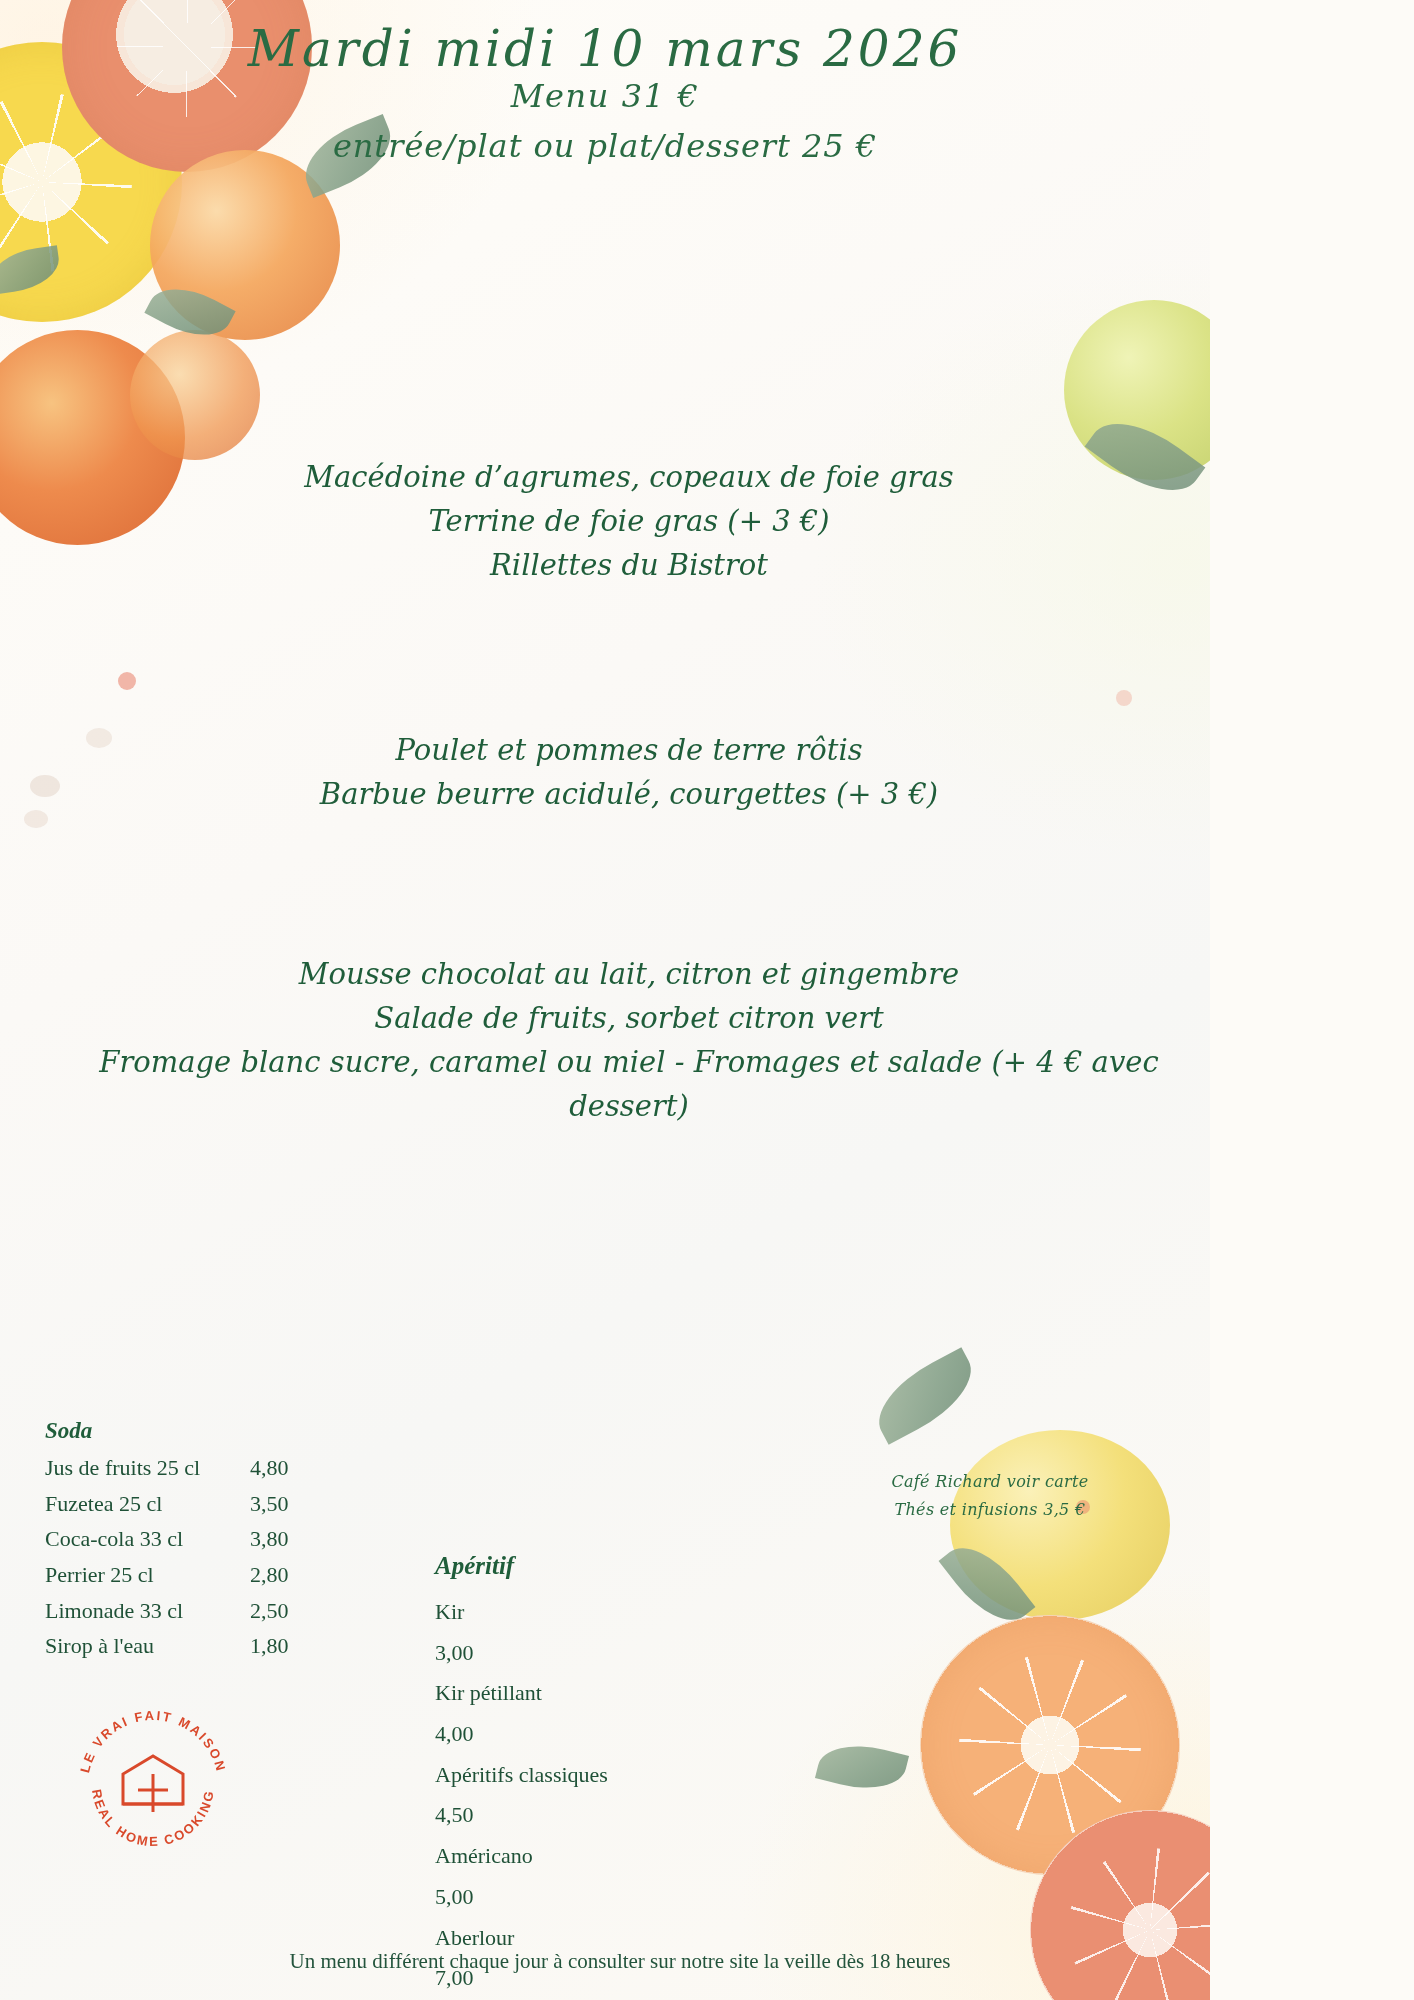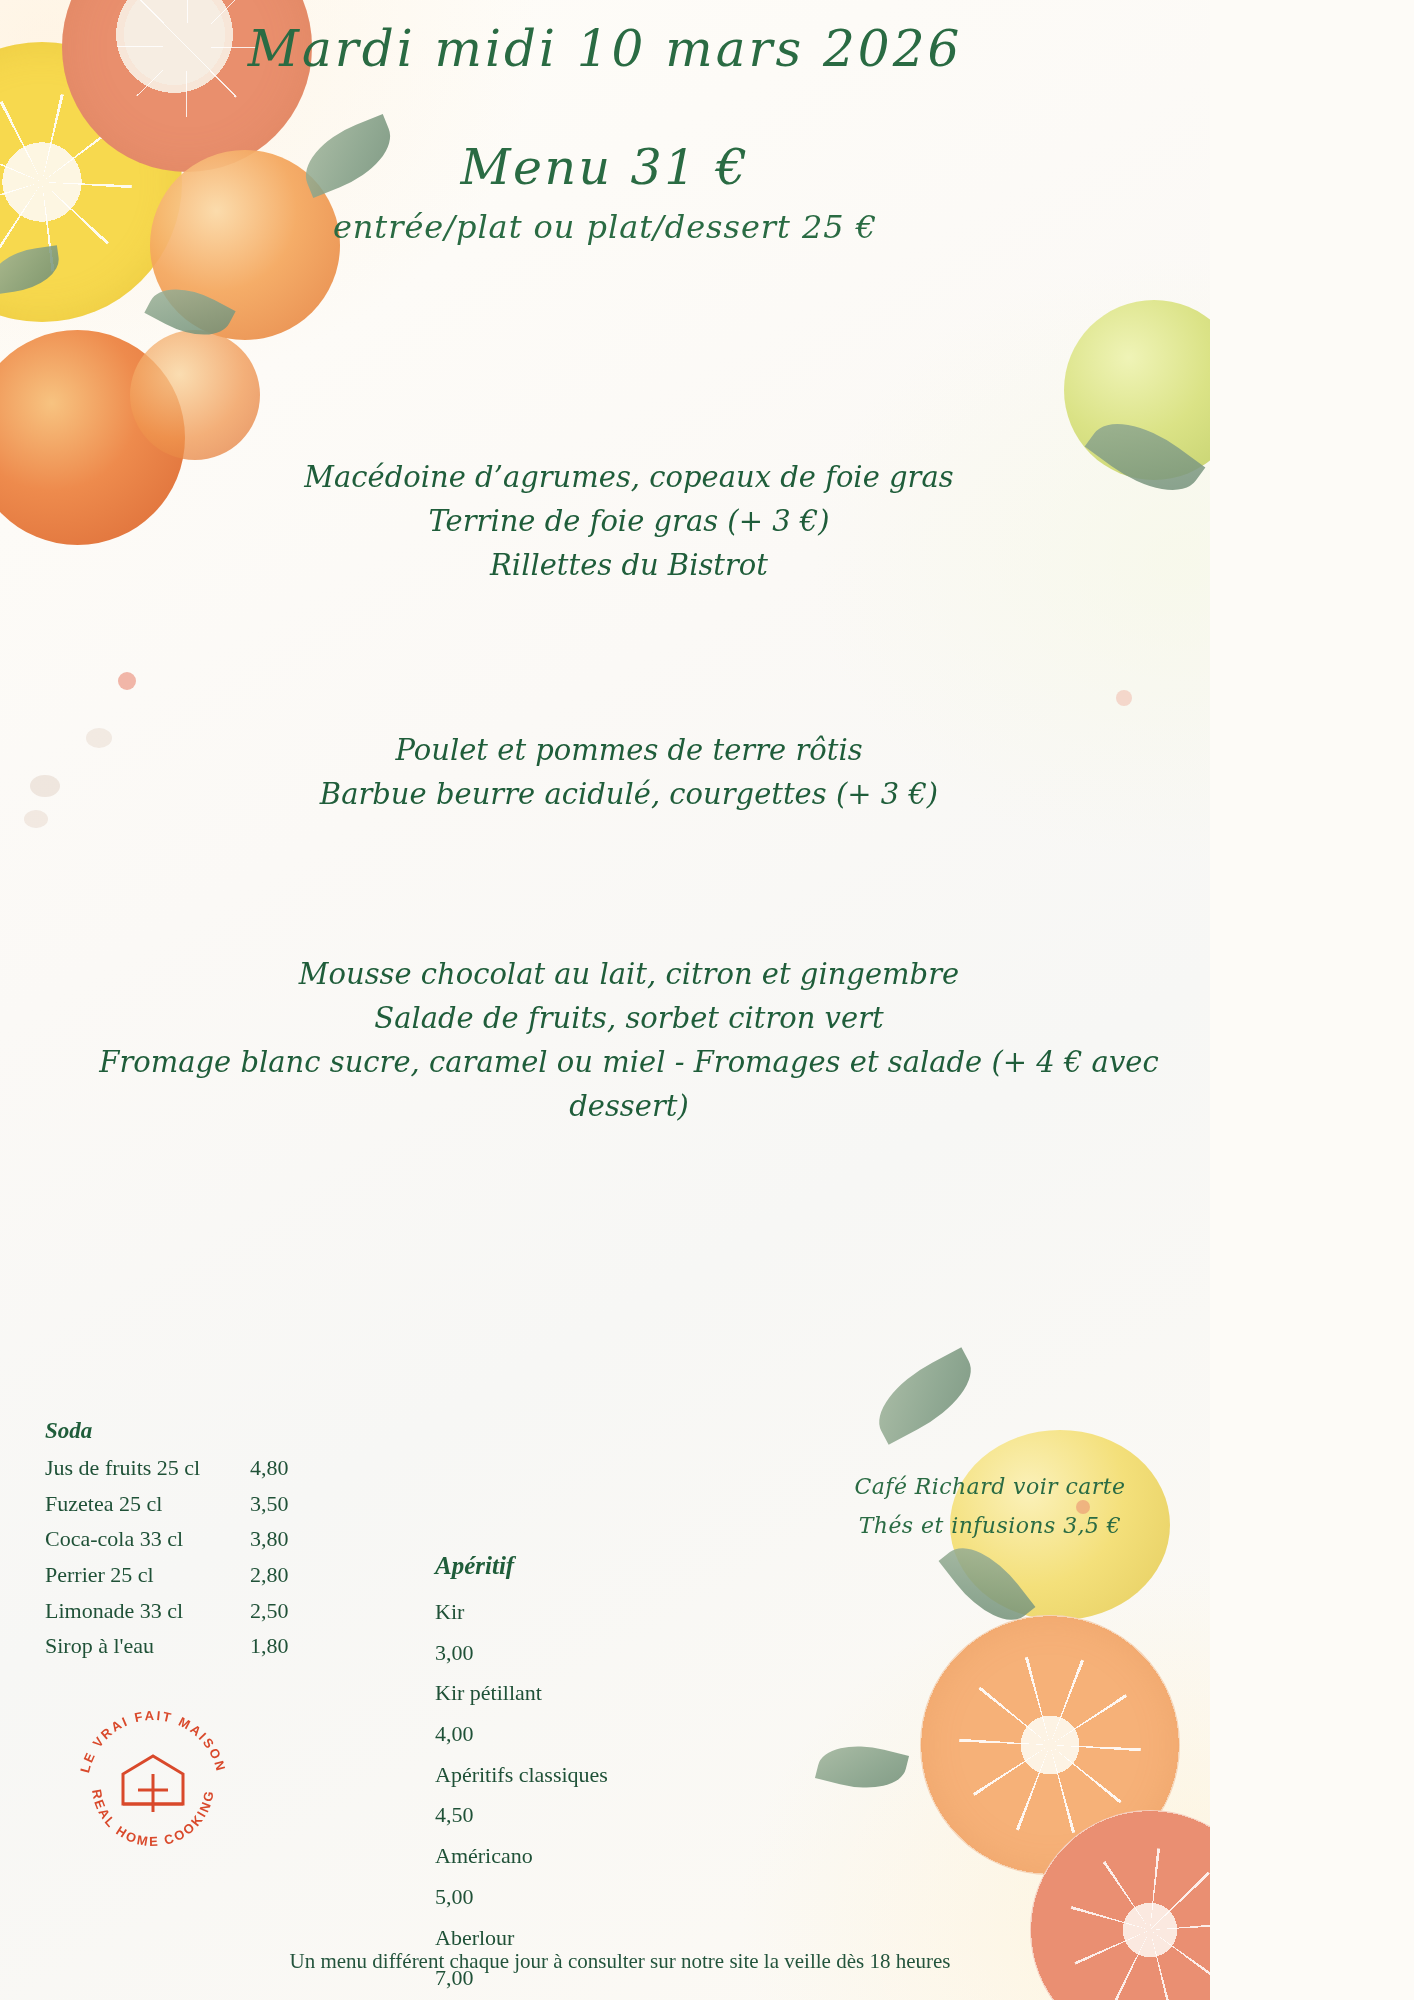--- a/index.html
+++ b/index.html
@@ -157,22 +157,21 @@
   }
 
   .header { position: absolute; left: 0; right: 0; top: 22px; text-align: center; }
   .title {
     font-size: 50px;
     line-height: 1.1;
     color: #2a6b43;
     letter-spacing: .06em;
   }
   .menu-price {
-    margin-top: 62px;
-    font-size: 49px;
+    font-size: 32px;
     color: #2a6b43;
     letter-spacing: .05em;
   }
   .menu-sub {
     margin-top: 12px;
     font-size: 32px;
     color: #2a6b43;
     letter-spacing: .03em;
   }
 
@@ -213,21 +212,21 @@
   #soda-list .row .nm { width: 205px; }
   #aperitif-list .row { line-height: 1.85; flex-direction: column; }
   #aperitif-list .row .nm { width: 230px; }
 
   .coffee {
     position: absolute;
     text-align: center;
     color: #2a6b43;
   }
   .coffee .line {
-    font-size: 22px;
+    font-size: 16px;
     font-style: italic;
     font-family: "DejaVu Serif", serif;
     line-height: 1.75;
     letter-spacing: .02em;
   }
 
   
   .stamp {
     position: absolute;
     width: 170px; height: 170px;

